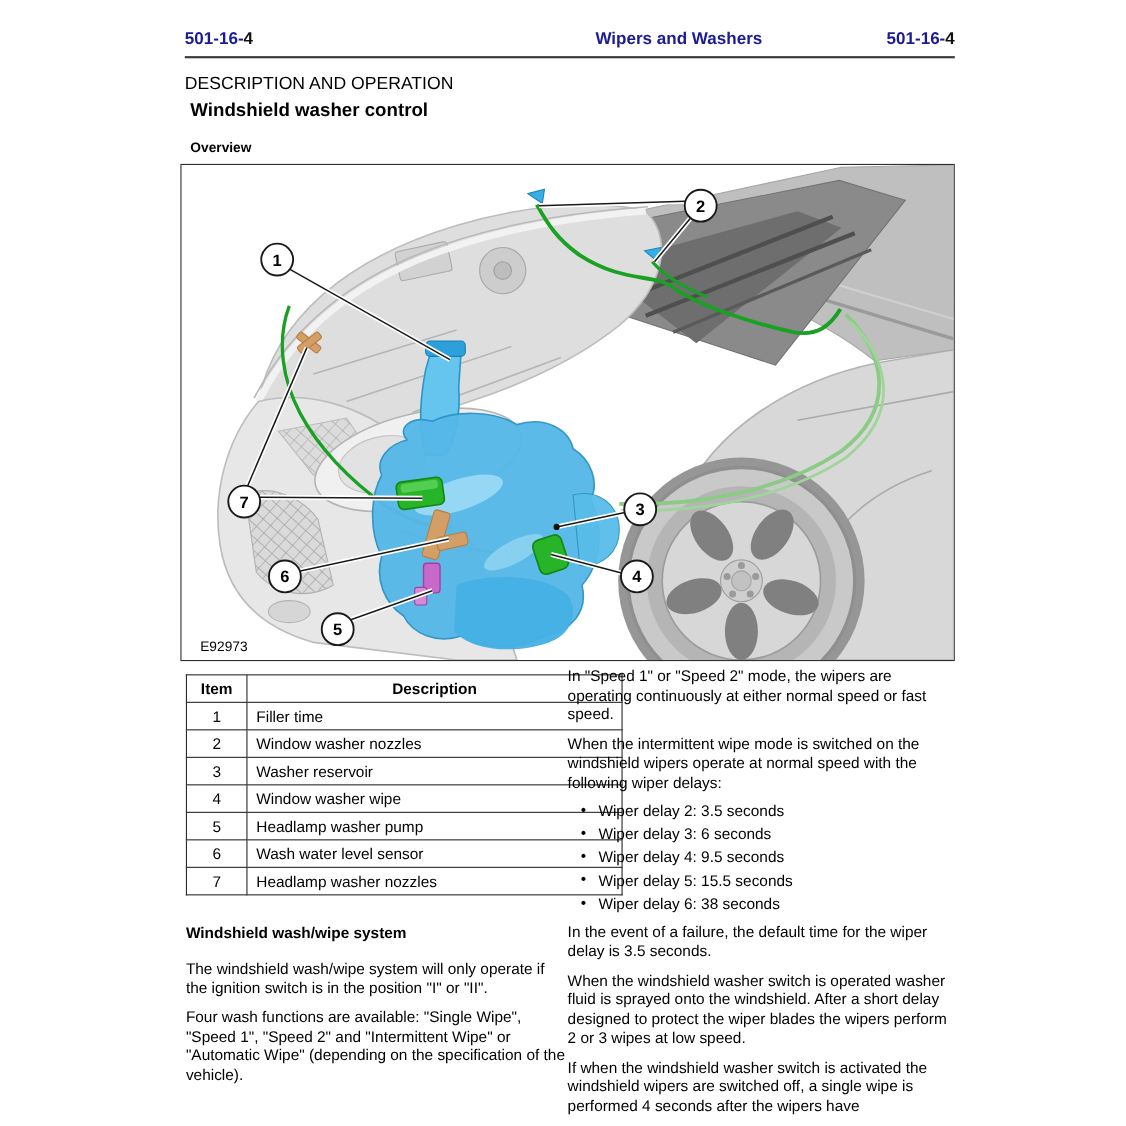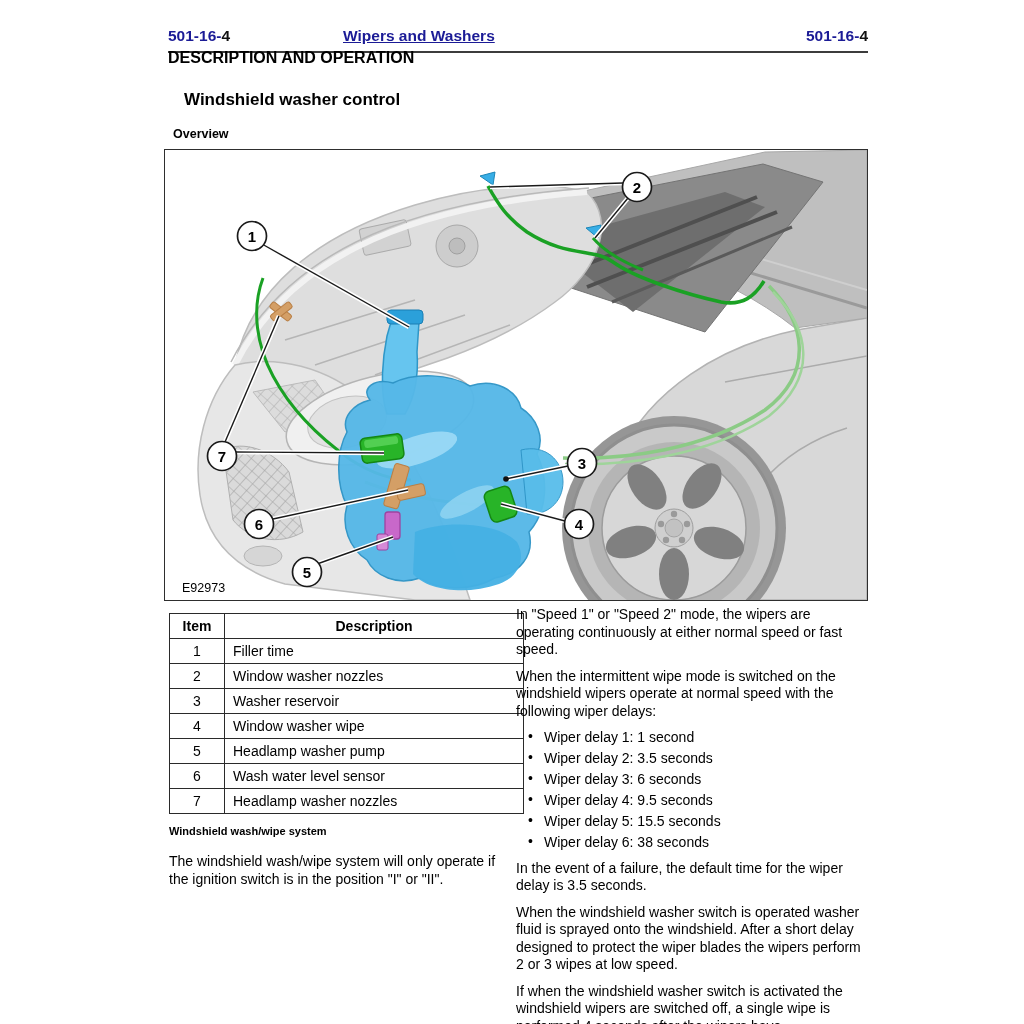--- a/index.html
+++ b/index.html
@@ -2,43 +2,43 @@
 <html><head>
 <meta charset="utf-8">
 <style>
   html,body{margin:0;padding:0;background:#ffffff;}
   .page{position:relative;width:1024px;height:1024px;background:#ffffff;overflow:hidden;
         font-family:"Liberation Sans", sans-serif;color:#000;}
   
   .hdr{position:absolute;left:168px;top:27px;width:700px;display:flex;align-items:baseline;
        font-weight:bold;font-size:15.5px;padding-bottom:6px;border-bottom:2px solid #3c3c3c;}
   .hdr .left{flex:1;text-align:left;}
-  .hdr .center{flex:2;text-align:left;text-decoration:underline;}
+  .hdr .center{flex:2;text-align:right;}
   .hdr .right{flex:1;text-align:right;}
   .navy{color:#1b1b96;}
   .pgnum{color:#111;}
   
-  .h-section{position:absolute;left:168px;top:49px;font-size:16px;font-weight:bold;margin:0;}
-  .h-topic{position:absolute;left:184px;top:90px;font-size:17px;font-weight:bold;margin:0;}
+  .h-section{position:absolute;left:168px;top:68px;font-size:16px;font-weight:normal;margin:0;}
+  .h-topic{position:absolute;left:173px;top:90px;font-size:17px;font-weight:bold;margin:0;}
   .h-overview{position:absolute;left:173px;top:127px;font-size:12.5px;font-weight:bold;margin:0;}
   
   .figure-box{position:absolute;left:164px;top:149px;width:702px;height:450px;
               border:1.5px solid #2e2e2e;background:#fff;}
   .figure-box svg{display:block;width:702px;height:450px;}
   
   .col-left{position:absolute;left:169px;top:613px;width:345px;}
   .col-right{position:absolute;left:516px;top:606px;width:345px;}
   p{font-size:14px;line-height:17.5px;margin:0 0 9px 0;}
   
-  table.parts{border-collapse:collapse;width:355px;margin-bottom:11px;}
+  table.parts{border-collapse:collapse;width:397px;margin-bottom:26px;}
   table.parts th,table.parts td{border:1.3px solid #2a2a2a;font-size:14px;line-height:18px;padding:3px 8px;}
   table.parts th{font-weight:bold;text-align:center;}
   td.item-col{width:38px;text-align:center;}
   
-  .h-sub{font-size:11px;font-weight:bold;margin:0 0 16px 0;}
+  .h-sub{font-size:14px;font-weight:bold;margin:0 0 16px 0;}
   
   ul.delays{list-style:none;margin:2px 0 9px 0;padding:0 0 0 28px;}
   ul.delays li{position:relative;font-size:14px;line-height:16.5px;margin-bottom:4.5px;}
   ul.delays li::before{content:"\2022";position:absolute;left:-16px;top:-1px;font-size:14px;}
   
   .callout-num{font-family:"Liberation Sans", sans-serif;font-size:15px;font-weight:bold;}
   .figcode{font-family:"Liberation Sans", sans-serif;font-size:12.5px;}
   .lead-casing{stroke:#ffffff;stroke-width:4.5;fill:none;}
   .lead-line{stroke:#1a1a1a;stroke-width:1.4;fill:none;}
 </style>
@@ -258,27 +258,27 @@
           </tr>
         <tr>
             <td class="item-col">7</td>
             <td>Headlamp washer nozzles</td>
           </tr>
       </tbody>
     </table>
 
     <h2 class="h-sub">Windshield wash/wipe system</h2>
     <p>The windshield wash/wipe system will only operate if the ignition switch is in the position "I" or "II".</p>
+    <p>Four wash functions are available: "Single Wipe", "Speed 1", "Speed 2" and "Intermittent Wipe" or "Automatic Wipe" (depending on the specification of the vehicle).</p>
   </div>
 
   <div class="col-right">
     <p>In "Speed 1" or "Speed 2" mode, the wipers are operating continuously at either normal speed or fast speed.</p>
     <p>When the intermittent wipe mode is switched on the windshield wipers operate at normal speed with the following wiper delays:</p>
     <ul class="delays">
-      <li>Wiper delay 1: 1 second</li>
       <li>Wiper delay 2: 3.5 seconds</li>
       <li>Wiper delay 3: 6 seconds</li>
       <li>Wiper delay 4: 9.5 seconds</li>
       <li>Wiper delay 5: 15.5 seconds</li>
       <li>Wiper delay 6: 38 seconds</li>
     </ul>
     <p>In the event of a failure, the default time for the wiper delay is 3.5 seconds.</p>
     <p>When the windshield washer switch is operated washer fluid is sprayed onto the windshield. After a short delay designed to protect the wiper blades the wipers perform 2 or 3 wipes at low speed.</p>
     <p>If when the windshield washer switch is activated the windshield wipers are switched off, a single wipe is performed 4 seconds after the wipers have</p>
   </div>

